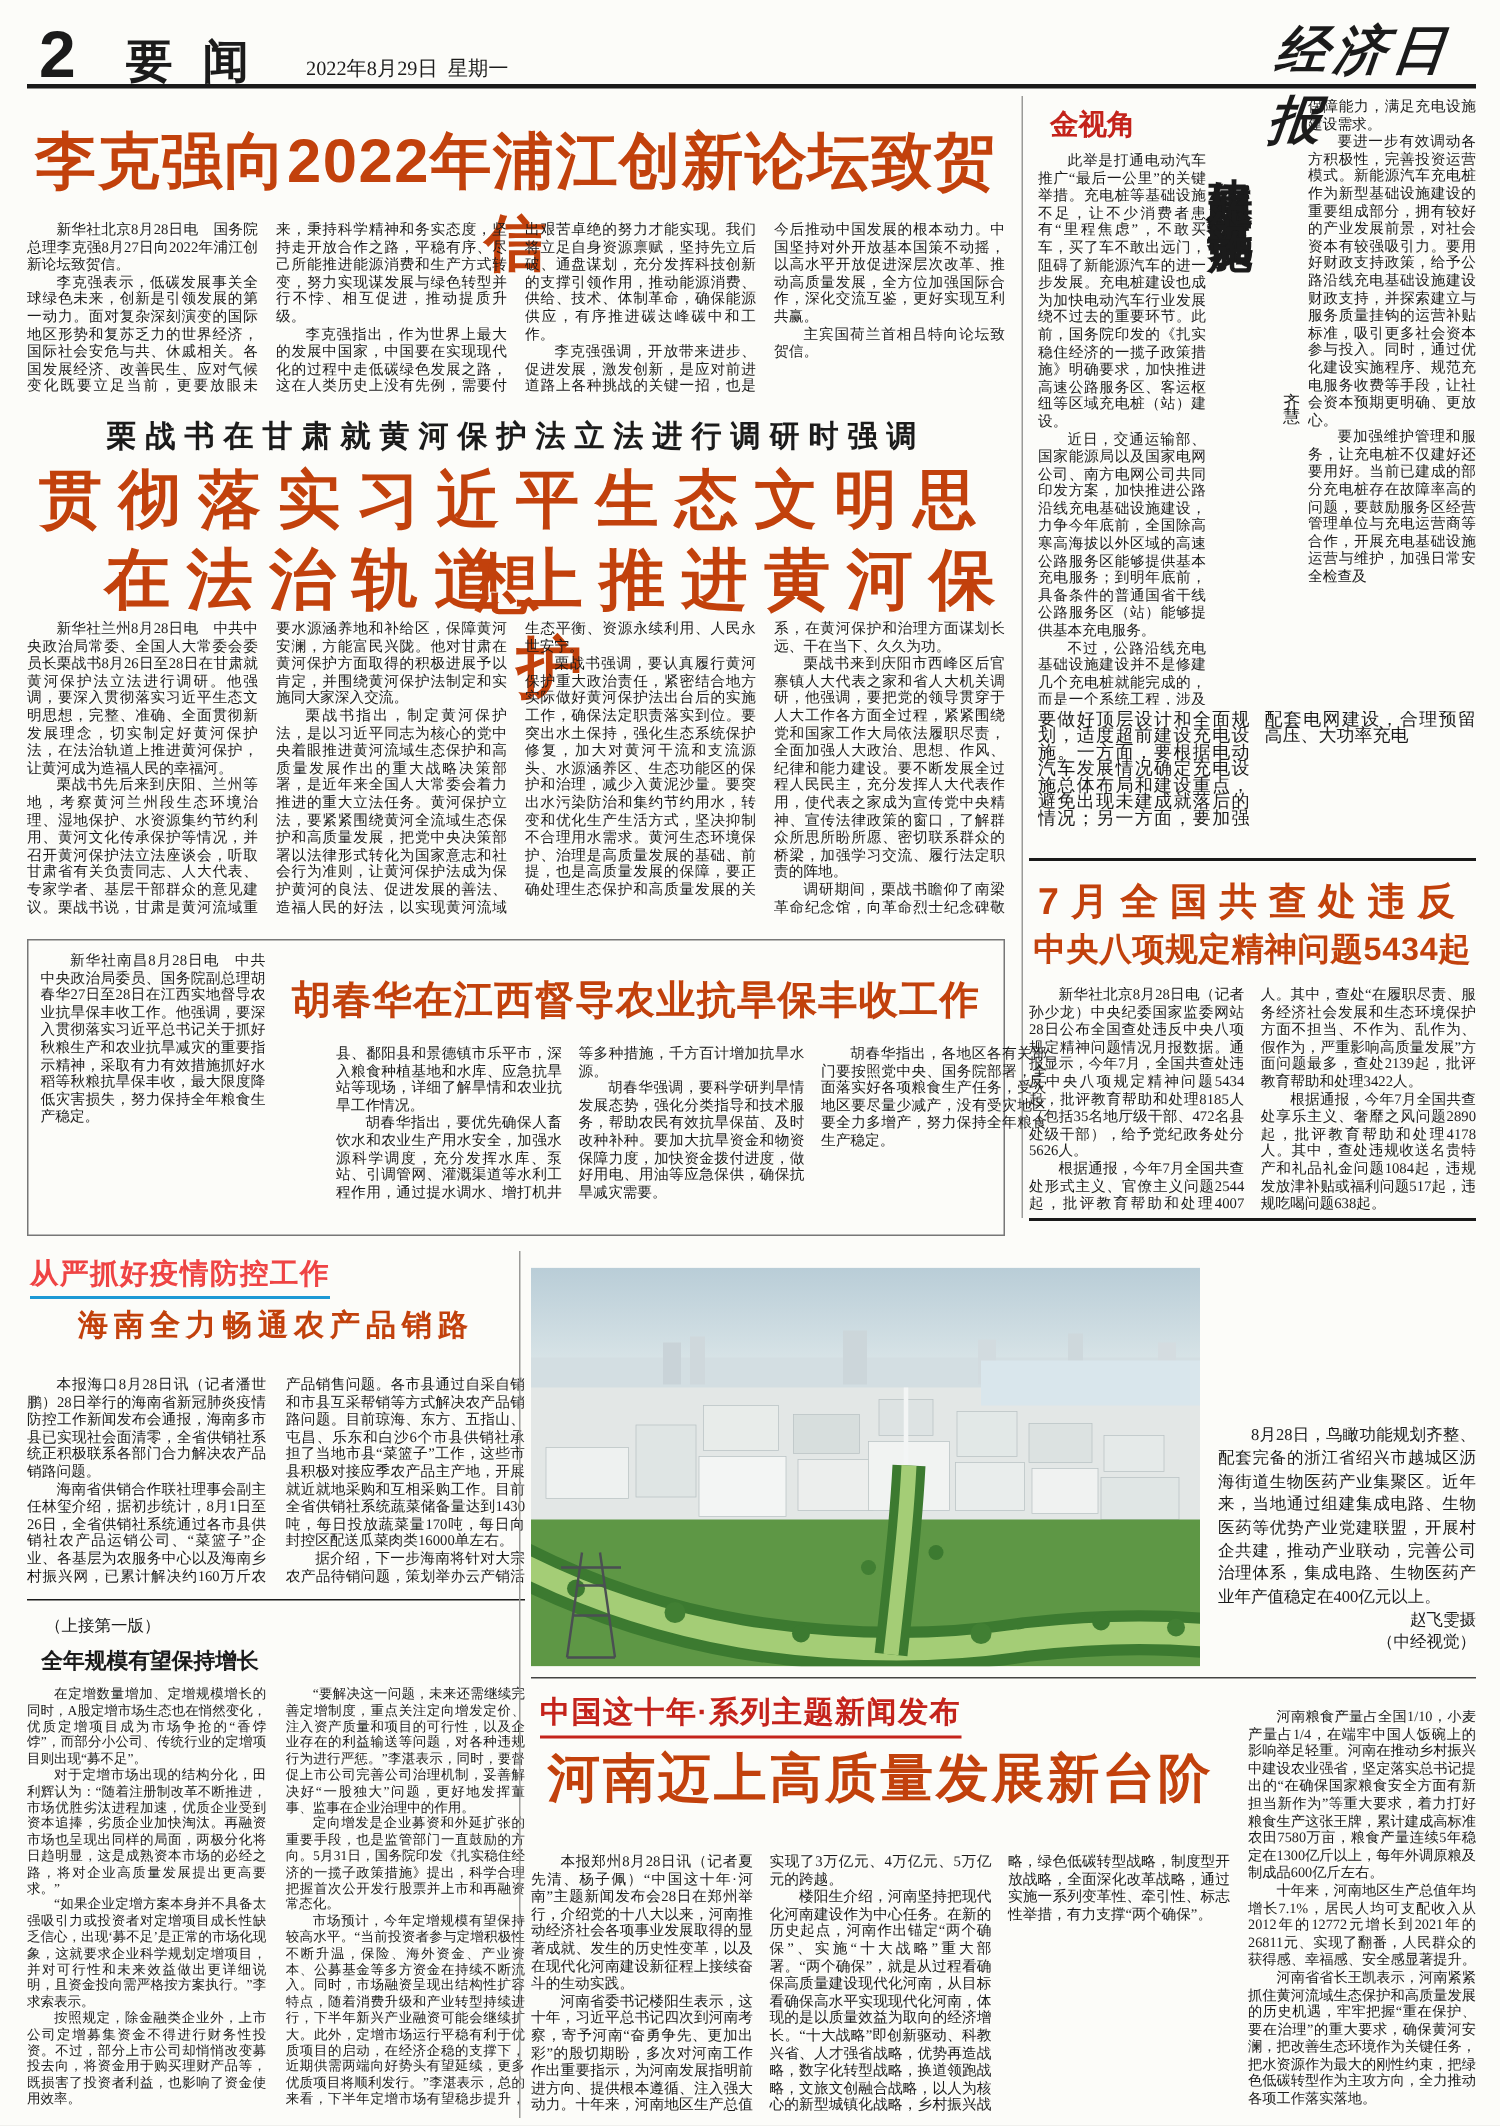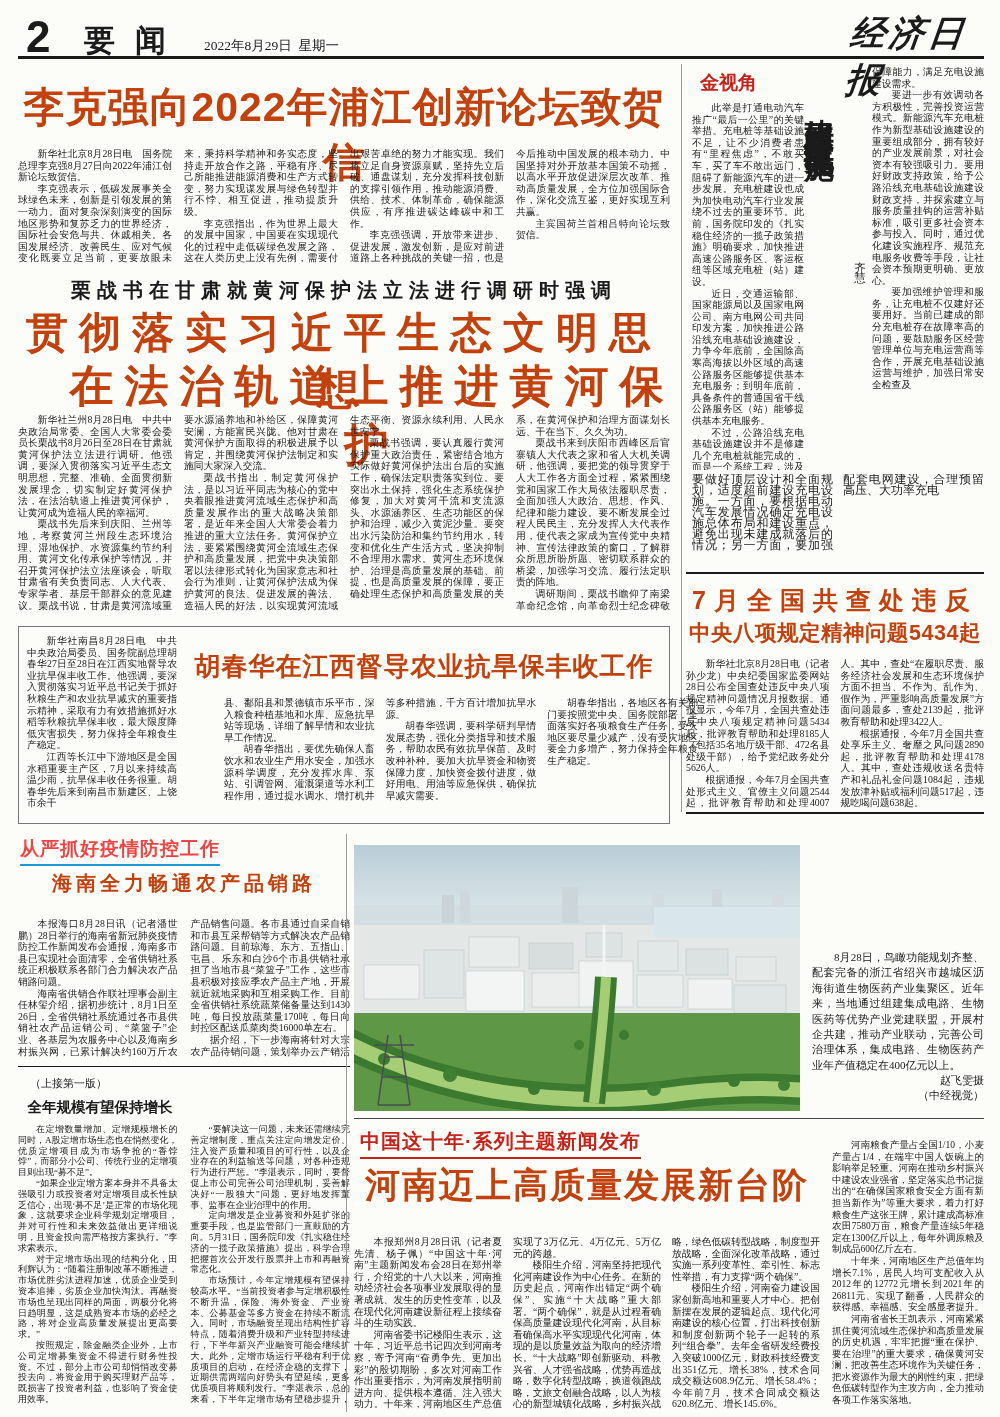--- a/index.html
+++ b/index.html
@@ -89,21 +89,20 @@
         <p>新华社北京8月28日电（记者孙少龙）中央纪委国家监委网站28日公布全国查处违反中央八项规定精神问题情况月报数据。通报显示，今年7月，全国共查处违反中央八项规定精神问题5434起，批评教育帮助和处理8185人（包括35名地厅级干部、472名县处级干部），给予党纪政务处分5626人。</p>
         <p>根据通报，今年7月全国共查处形式主义、官僚主义问题2544起，批评教育帮助和处理4007人。其中，查处“在履职尽责、服务经济社会发展和生态环境保护方面不担当、不作为、乱作为、假作为，严重影响高质量发展”方面问题最多，查处2139起，批评教育帮助和处理3422人。</p>
         <p>根据通报，今年7月全国共查处享乐主义、奢靡之风问题2890起，批评教育帮助和处理4178人。其中，查处违规收送名贵特产和礼品礼金问题1084起，违规发放津补贴或福利问题517起，违规吃喝问题638起。</p>
       </div>
     <div class="abs rule-h" style="left:686px;top:812px;width:298px;height:2px;"></div>
   </div>
 
   <div class="abs box" style="left:18px;top:626px;width:650px;height:196px;">
     <div class="abs bt" style="left:8px;top:8px;width:150px;height:180px;">
         <p>新华社南昌8月28日电　中共中央政治局委员、国务院副总理胡春华27日至28日在江西实地督导农业抗旱保丰收工作。他强调，要深入贯彻落实习近平总书记关于抓好秋粮生产和农业抗旱减灾的重要指示精神，采取有力有效措施抓好水稻等秋粮抗旱保丰收，最大限度降低灾害损失，努力保持全年粮食生产稳定。</p>
-        <p>江西等长江中下游地区是全国水稻重要主产区，7月以来持续高温少雨，抗旱保丰收任务很重。胡春华先后来到南昌市新建区、上饶市余干</p>
       </div>
     <div class="abs sans headline center" style="left:168px;top:22px;width:474px;font-size:26px;letter-spacing:1px;">胡春华在江西督导农业抗旱保丰收工作</div>
     <div class="abs bt cont-first" style="left:168px;top:70px;width:474px;height:118px;column-count:3;column-gap:11px;margin-left:37px;">
         <p>县、鄱阳县和景德镇市乐平市，深入粮食种植基地和水库、应急抗旱站等现场，详细了解旱情和农业抗旱工作情况。</p>
         <p>胡春华指出，要优先确保人畜饮水和农业生产用水安全，加强水源科学调度，充分发挥水库、泵站、引调管网、灌溉渠道等水利工程作用，通过提水调水、增打机井等多种措施，千方百计增加抗旱水源。</p>
         <p>胡春华强调，要科学研判旱情发展态势，强化分类指导和技术服务，帮助农民有效抗旱保苗、及时改种补种。要加大抗旱资金和物资保障力度，加快资金拨付进度，做好用电、用油等应急保供，确保抗旱减灾需要。</p>
         <p>胡春华指出，各地区各有关部门要按照党中央、国务院部署，全面落实好各项粮食生产任务，受灾地区要尽量少减产，没有受灾地区要全力多增产，努力保持全年粮食生产稳定。</p>
       </div>
   </div>
 
@@ -116,22 +115,22 @@
         <p>据介绍，下一步海南将针对大宗农产品待销问题，策划举办云产销活动，组织近百个农产品生产供应农户、基地、企业与批发市场、电商采购商等进行对接，线上推介热带水果、活禽等农产品。</p>
       </div>
     <div class="abs rule-h" style="left:18px;top:1066px;width:332px;height:1px;"></div>
   </div>
 
   <div>
     <div class="abs" style="left:30px;top:1076px;font-size:11px;">（上接第一版）</div>
     <div class="abs sans center" style="left:18px;top:1098px;width:164px;font-size:14.5px;font-weight:bold;">全年规模有望保持增长</div>
     <div class="abs bt" style="left:18px;top:1124px;width:332px;height:288px;column-count:2;column-gap:13px;font-size:9px;line-height:10.8px;">
         <p>在定增数量增加、定增规模增长的同时，A股定增市场生态也在悄然变化，优质定增项目成为市场争抢的“香饽饽”，而部分小公司、传统行业的定增项目则出现“募不足”。</p>
+        <p>对于定增市场出现的结构分化，田利辉认为：“随着注册制改革不断推进，市场优胜劣汰进程加速，优质企业受到资本追捧，劣质企业加快淘汰。再融资市场也呈现出同样的局面，两极分化将日趋明显，这是成熟资本市场的必经之路，将对企业高质量发展提出更高要求。”</p>
         <p>“如果企业定增方案本身并不具备太强吸引力或投资者对定增项目成长性缺乏信心，出现‘募不足’是正常的市场化现象，这就要求企业科学规划定增项目，并对可行性和未来效益做出更详细说明，且资金投向需严格按方案执行。”李求索表示。</p>
-        <p>对于定增市场出现的结构分化，田利辉认为：“随着注册制改革不断推进，市场优胜劣汰进程加速，优质企业受到资本追捧，劣质企业加快淘汰。再融资市场也呈现出同样的局面，两极分化将日趋明显，这是成熟资本市场的必经之路，将对企业高质量发展提出更高要求。”</p>
         <p>按照规定，除金融类企业外，上市公司定增募集资金不得进行财务性投资。不过，部分上市公司却悄悄改变募投去向，将资金用于购买理财产品等，既损害了投资者利益，也影响了资金使用效率。</p>
         <p>“要解决这一问题，未来还需继续完善定增制度，重点关注定向增发定价、注入资产质量和项目的可行性，以及企业存在的利益输送等问题，对各种违规行为进行严惩。”李湛表示，同时，要督促上市公司完善公司治理机制，妥善解决好“一股独大”问题，更好地发挥董事、监事在企业治理中的作用。</p>
         <p>定向增发是企业募资和外延扩张的重要手段，也是监管部门一直鼓励的方向。5月31日，国务院印发《扎实稳住经济的一揽子政策措施》提出，科学合理把握首次公开发行股票并上市和再融资常态化。</p>
         <p>市场预计，今年定增规模有望保持较高水平。“当前投资者参与定增积极性不断升温，保险、海外资金、产业资本、公募基金等多方资金在持续不断流入。同时，市场融资呈现出结构性扩容特点，随着消费升级和产业转型持续进行，下半年新兴产业融资可能会继续扩大。此外，定增市场运行平稳有利于优质项目的启动，在经济企稳的支撑下，近期供需两端向好势头有望延续，更多优质项目将顺利发行。”李湛表示，总的来看，下半年定增市场有望稳步提升，全年保持较为活跃状态，助力稳住宏观经济大盘。</p>
       </div>
   </div>
 
   <div class="abs rule-v" style="left:346px;top:834px;height:578px;"></div>
 
   <div class="abs" style="left:354px;top:845px;width:446px;height:266px;overflow:hidden;">
@@ -193,21 +192,20 @@
   </div>
 
   <div>
     <div class="abs" style="left:354px;top:1118px;width:630px;height:1px;background:#444;"></div>
     <div class="abs sans kick-red" style="left:360px;top:1128px;font-size:20px;letter-spacing:1px;">中国这十年·系列主题新闻发布</div>
     <div class="abs sans headline center" style="left:354px;top:1162px;width:466px;font-size:35px;letter-spacing:2px;">河南迈上高质量发展新台阶</div>
     <div class="abs bt" style="left:354px;top:1236px;width:466px;height:174px;column-count:3;column-gap:11px;">
         <p>本报郑州8月28日讯（记者夏先清、杨子佩）“中国这十年·河南”主题新闻发布会28日在郑州举行，介绍党的十八大以来，河南推动经济社会各项事业发展取得的显著成就、发生的历史性变革，以及在现代化河南建设新征程上接续奋斗的生动实践。</p>
         <p>河南省委书记楼阳生表示，这十年，习近平总书记四次到河南考察，寄予河南“奋勇争先、更加出彩”的殷切期盼，多次对河南工作作出重要指示，为河南发展指明前进方向、提供根本遵循、注入强大动力。十年来，河南地区生产总值实现了3万亿元、4万亿元、5万亿元的跨越。</p>
         <p>楼阳生介绍，河南坚持把现代化河南建设作为中心任务。在新的历史起点，河南作出锚定“两个确保”、实施“十大战略”重大部署。“两个确保”，就是从过程看确保高质量建设现代化河南，从目标看确保高水平实现现代化河南，体现的是以质量效益为取向的经济增长。“十大战略”即创新驱动、科教兴省、人才强省战略，优势再造战略，数字化转型战略，换道领跑战略，文旅文创融合战略，以人为核心的新型城镇化战略，乡村振兴战略，绿色低碳转型战略，制度型开放战略，全面深化改革战略，通过实施一系列变革性、牵引性、标志性举措，有力支撑“两个确保”。</p>
-        <p>楼阳生介绍，河南奋力建设国家创新高地和重要人才中心。把创新摆在发展的逻辑起点、现代化河南建设的核心位置，打出科技创新和制度创新两个轮子一起转的系列“组合拳”。去年全省研发经费投入突破1000亿元，财政科技经费支出351亿元、增长38%，技术合同成交额达608.9亿元、增长58.4%；今年前7月，技术合同成交额达620.8亿元、增长145.6%。</p>
       </div>
     <div class="abs bt" style="left:832px;top:1140px;width:152px;height:272px;font-size:9.5px;">
         <p>河南粮食产量占全国1/10，小麦产量占1/4，在端牢中国人饭碗上的影响举足轻重。河南在推动乡村振兴中建设农业强省，坚定落实总书记提出的“在确保国家粮食安全方面有新担当新作为”等重大要求，着力打好粮食生产这张王牌，累计建成高标准农田7580万亩，粮食产量连续5年稳定在1300亿斤以上，每年外调原粮及制成品600亿斤左右。</p>
         <p>十年来，河南地区生产总值年均增长7.1%，居民人均可支配收入从2012年的12772元增长到2021年的26811元、实现了翻番，人民群众的获得感、幸福感、安全感显著提升。</p>
         <p>河南省省长王凯表示，河南紧紧抓住黄河流域生态保护和高质量发展的历史机遇，牢牢把握“重在保护、要在治理”的重大要求，确保黄河安澜，把改善生态环境作为关键任务，把水资源作为最大的刚性约束，把绿色低碳转型作为主攻方向，全力推动各项工作落实落地。</p>
       </div>
   </div>
 
 </div>
 

